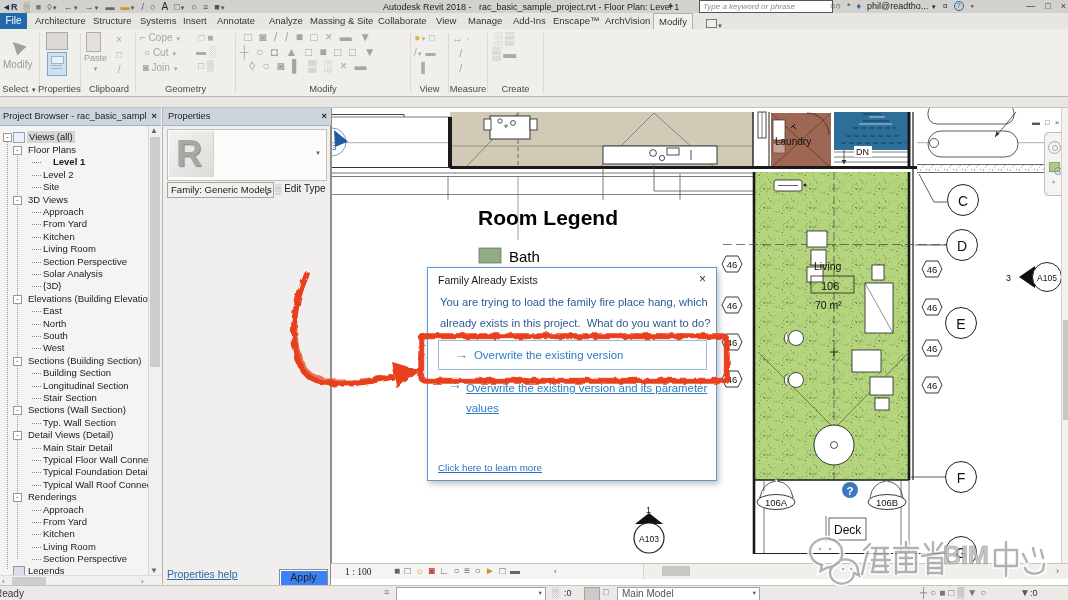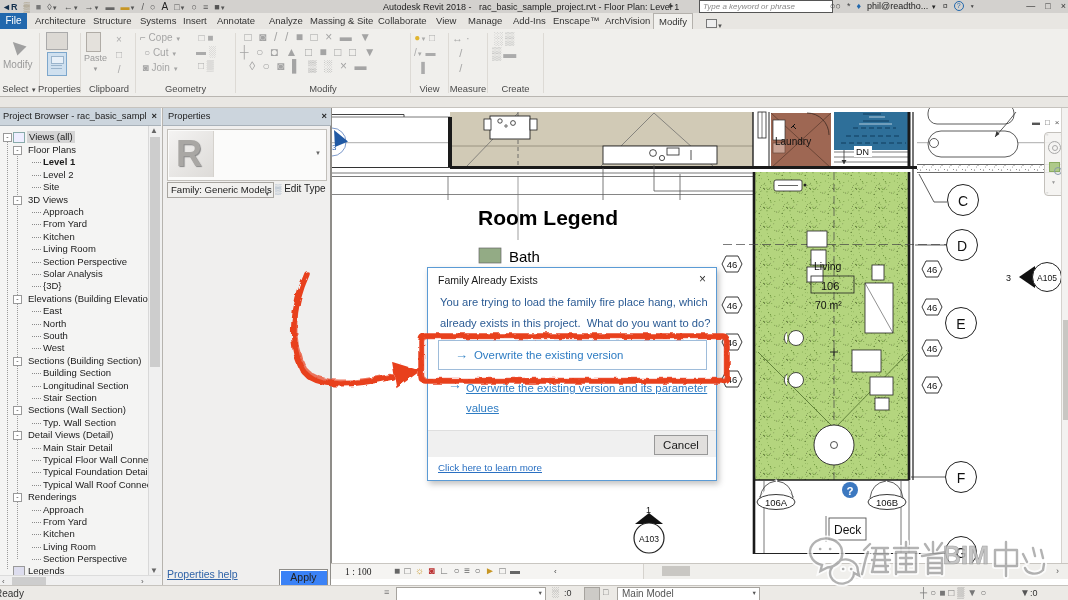--- a/index.html
+++ b/index.html
@@ -155,21 +155,21 @@
         <span style="position:absolute;left:3px;top:2px;width:7px;height:7px;border:1px solid #999;background:#fff;font-size:7px;line-height:6px;text-align:center;color:#333;">-</span>
         <span style="position:absolute;left:13px;top:1px;width:10px;height:9px;border:1px solid #8aa;background:#eef;"></span>
         <span style="position:absolute;left:27px;top:0;background:#d5d5d5;padding:0 2px;white-space:nowrap;">Views (all)</span>
       </div>
 <div class="ti" style="left:0;top:36px;width:148px;">
         <span style="position:absolute;left:13px;top:2px;width:7px;height:7px;border:1px solid #999;background:#fff;font-size:7px;line-height:6px;text-align:center;color:#333;">-</span>
         <span style="position:absolute;left:28px;top:0;white-space:nowrap;">Floor Plans</span>
       </div>
 <div class="ti" style="left:0;top:48px;width:148px;">
         <span style="position:absolute;left:32px;top:6px;width:9px;border-top:1px dotted #8a8a8a;"></span>
-        <span style="position:absolute;left:43px;top:0;font-weight:bold;white-space:nowrap;">Level 1</span>
+        <span style="position:absolute;left:53px;top:0;font-weight:bold;white-space:nowrap;">Level 1</span>
       </div>
 <div class="ti" style="left:0;top:60.5px;width:148px;">
         <span style="position:absolute;left:32px;top:6px;width:9px;border-top:1px dotted #8a8a8a;"></span>
         <span style="position:absolute;left:43px;top:0;white-space:nowrap;">Level 2</span>
       </div>
 <div class="ti" style="left:0;top:73px;width:148px;">
         <span style="position:absolute;left:32px;top:6px;width:9px;border-top:1px dotted #8a8a8a;"></span>
         <span style="position:absolute;left:43px;top:0;white-space:nowrap;">Site</span>
       </div>
 <div class="ti" style="left:0;top:85.5px;width:148px;">
@@ -580,23 +580,20 @@
 <div class="abs" id="dlg">
   <div style="position:absolute;left:10px;top:6px;font-size:10.5px;color:#1a1a1a;text-align:center;">Family Already Exists</div>
   <div style="position:absolute;right:10px;top:4px;font-size:12px;color:#333;">×</div>
   <div style="position:absolute;left:12px;top:24px;width:276px;font-size:11.2px;line-height:20.5px;color:#2b5b94;white-space:nowrap;">You are trying to load the family fire place hang, which<br>already exists in this project.&nbsp; What do you want to do?</div>
   <div style="position:absolute;left:10px;top:72px;width:267px;height:28px;border:1px solid #9ebcda;background:#fff;">
     <span style="position:absolute;left:16px;top:6px;font-size:13px;color:#3f8ac9;">→</span>
     <span style="position:absolute;left:35px;top:8px;font-size:11.4px;color:#2e7cc3;">Overwrite the existing version</span>
   </div>
   <div style="position:absolute;left:20px;top:108px;font-size:14px;color:#3f8ac9;">→</div>
   <div style="position:absolute;left:38px;top:110px;font-size:11.4px;line-height:20px;color:#2e7cc3;white-space:nowrap;text-decoration:underline;">Overwrite the existing version and its parameter<br>values</div>
-  <div style="position:absolute;left:0;top:162px;width:288px;height:26px;background:#f0f0f0;border-top:1px solid #dfdfdf;">
-    <div style="position:absolute;right:8px;top:4px;width:52px;height:18px;background:#e1dfdd;border:1px solid #989898;font-size:11.5px;text-align:center;line-height:18px;color:#1a1a1a;">Cancel</div>
-  </div>
   <div style="position:absolute;left:10px;top:194px;font-size:9.8px;color:#2a70c2;text-decoration:underline;">Click here to learn more</div>
 </div>
 
 <svg class="abs" width="1068" height="600" viewBox="0 0 1068 600" style="left:0;top:0;z-index:50;pointer-events:none;">
  <defs>
   <filter id="rough" x="-10%" y="-10%" width="120%" height="120%">
     <feTurbulence type="fractalNoise" baseFrequency="0.12" numOctaves="2" seed="7" result="n"></feTurbulence>
     <feDisplacementMap in="SourceGraphic" in2="n" scale="4.5"></feDisplacementMap>
   </filter>
  </defs>

